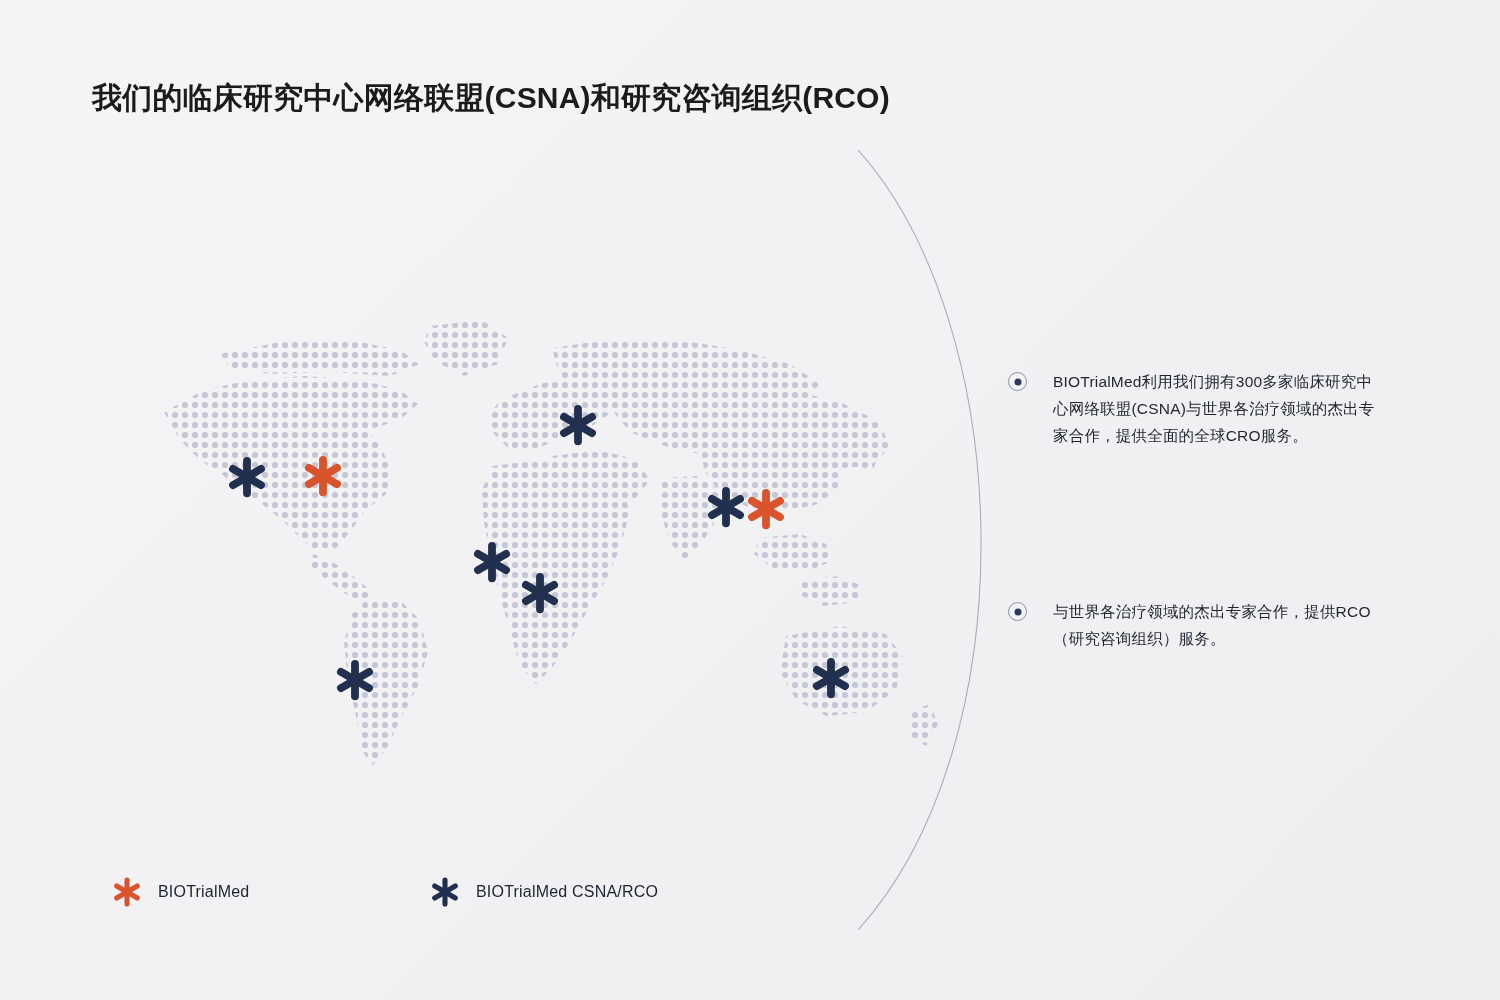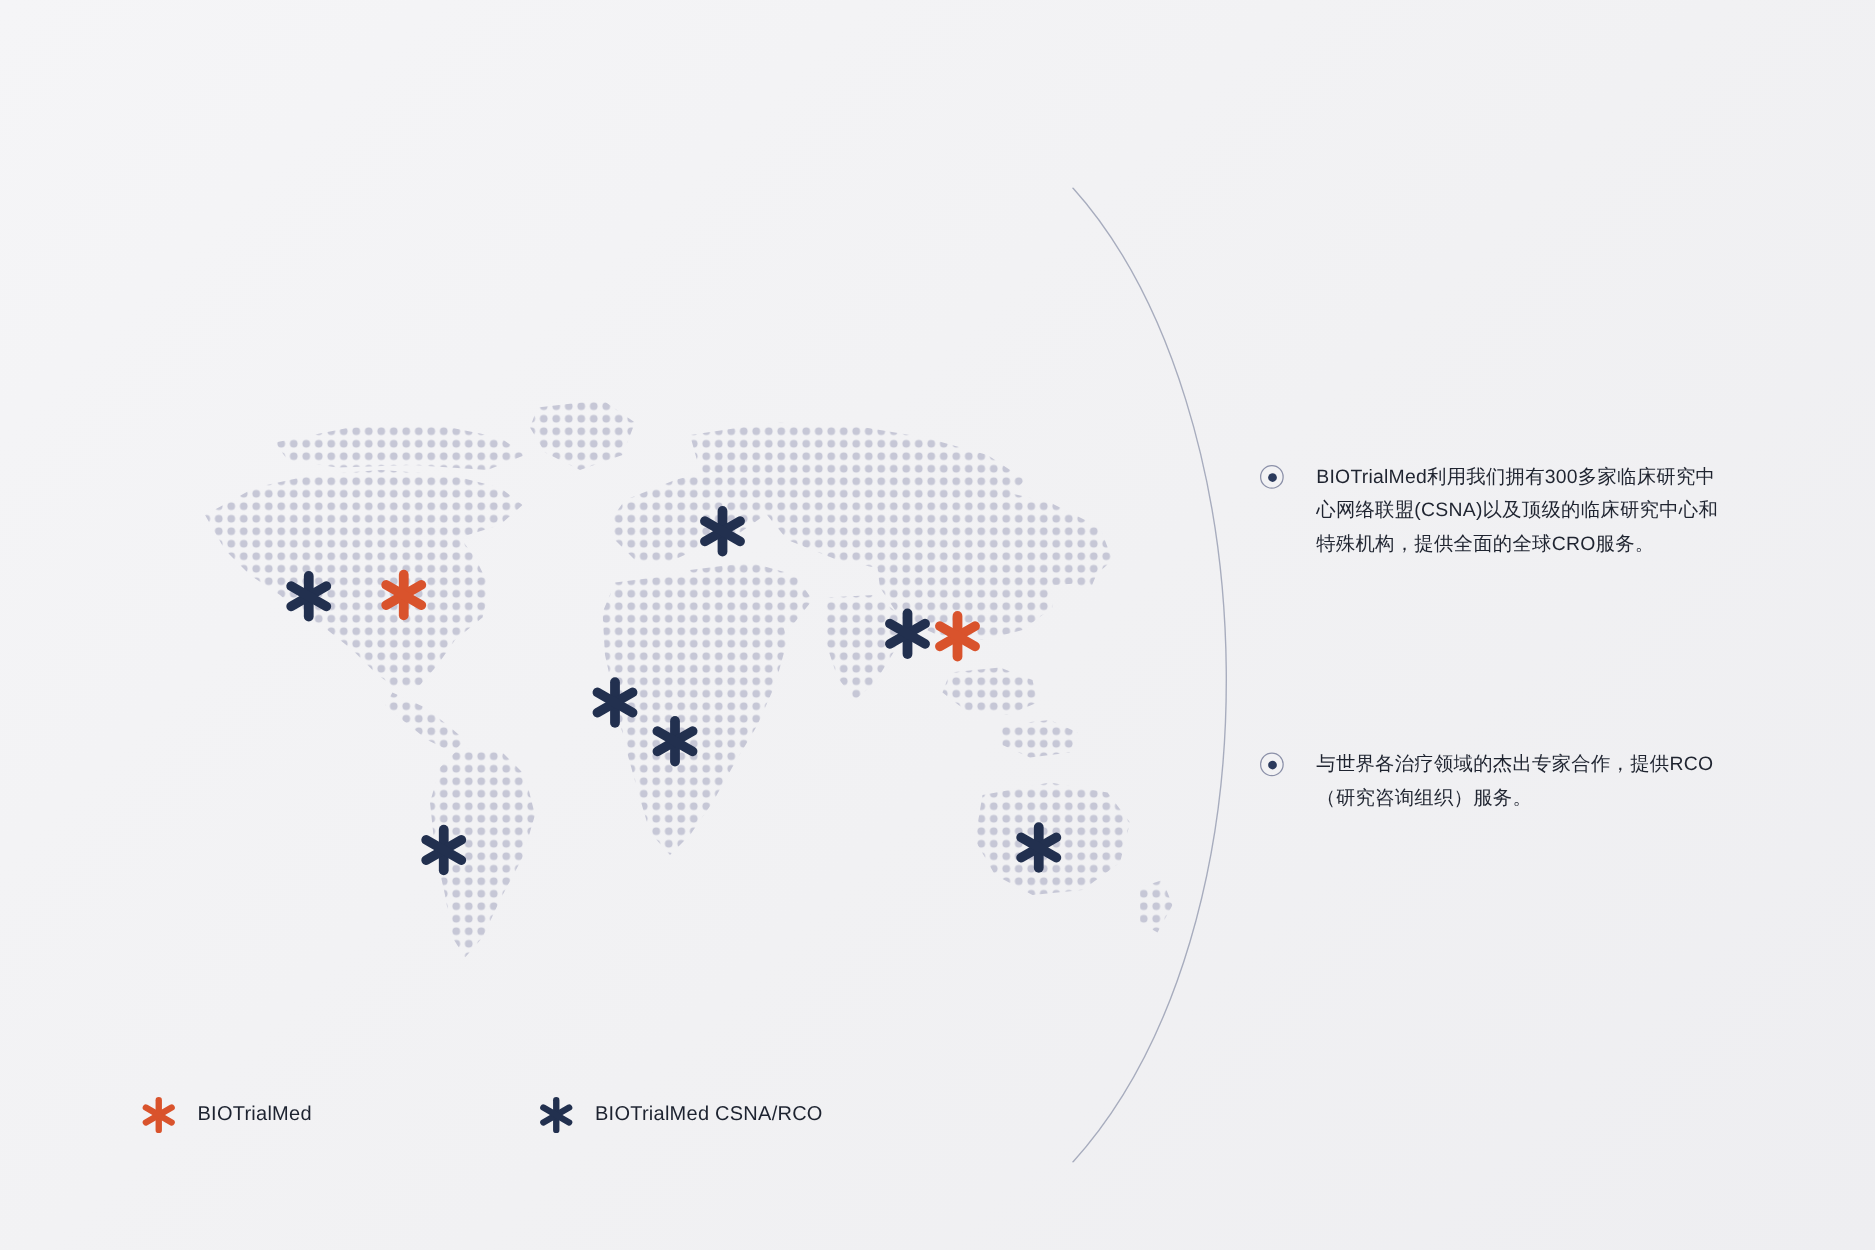--- a/index.html
+++ b/index.html
@@ -122,20 +122,21 @@
     white-space: nowrap;
   }
   #legend-1 { left: 110px; top: 827px; }
   #legend-2 { left: 428px; top: 827px; }
 </style>
 </head>
 <body style="background: rgb(242, 242, 244);">
 
 <div id="stage">
 
+  <div class="title">我们的临床研究中心网络联盟(CSNA)和研究咨询组织(RCO)</div>
 
   <div id="map-wrap">
     <svg id="dotmap" width="840" height="500" viewBox="0 0 840 500" aria-hidden="true">
       <defs>
         <pattern id="dots" x="0" y="0" width="10" height="10" patternUnits="userSpaceOnUse">
           <circle cx="5" cy="5" r="3.1" fill="#c6c7d6"></circle>
         </pattern>
 
         <clipPath id="land">
 
@@ -268,21 +269,21 @@
         </svg>
       </div>
     </div>
 
   <svg id="arc" viewBox="0 0 320 780">
     <path d="M78 0 C 236 176, 248 592, 78 780" fill="none" stroke="#9aa0b4" stroke-width="1.1" opacity="0.85"></path>
   </svg>
 
   <div class="callout" id="callout-1">
     <span class="callout-dot"></span>
-    <span class="callout-text">BIOTrialMed利用我们拥有300多家临床研究中心网络联盟(CSNA)以及顶级的临床研究中心和特殊机构，提供全面的全球CRO服务。</span>
+    <span class="callout-text">BIOTrialMed利用我们拥有300多家临床研究中心网络联盟(CSNA)与世界各治疗领域的杰出专家合作，提供全面的全球CRO服务。</span>
   </div>
 
   <div class="callout" id="callout-2">
     <span class="callout-dot"></span>
     <span class="callout-text">与世界各治疗领域的杰出专家合作，提供RCO（研究咨询组织）服务。</span>
   </div>
 
   <div class="legend" id="legend-1">
     <span class="legend-icon">
       <svg viewBox="0 0 40 40">

